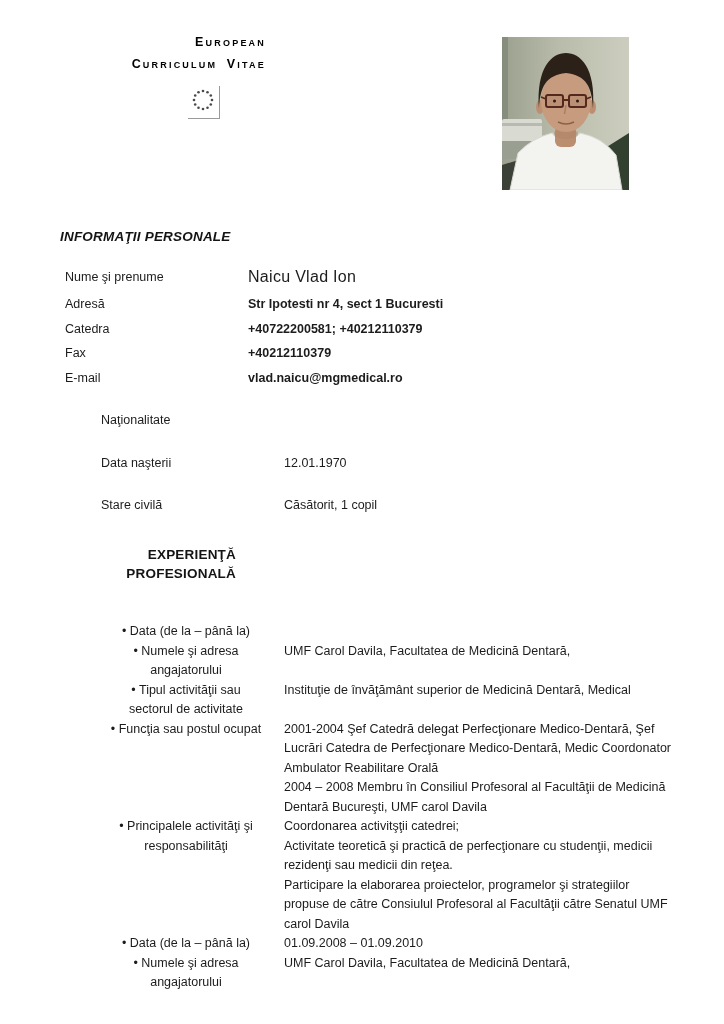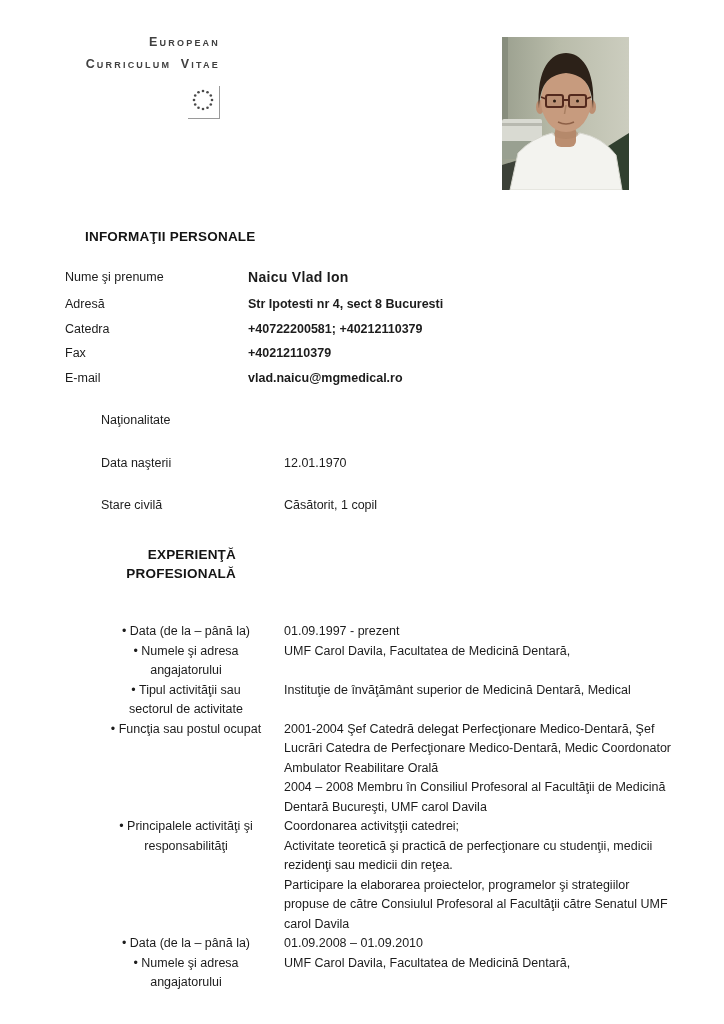--- a/index.html
+++ b/index.html
@@ -12,21 +12,22 @@
     overflow:hidden;
   }
 
   
   .header-title {
     position:absolute; top:31px; left:0; width:220px;
     text-align:right;
     font-weight:bold; font-size:12.5px; line-height:22px;
     letter-spacing:2.2px; word-spacing:4px;
     font-variant:small-caps;
-    color:#404040;
+    color:#000000;
+    padding-left:46px;
   }
   .emblem {
     position:absolute; top:86px; left:188px;
     width:31px; height:32px;
     background:#ffffff;
     border-right:1.5px solid #9a9a9a;
     border-bottom:1.5px solid #9a9a9a;
   }
   .photo {
     position:absolute; top:37px; left:502px;
@@ -34,37 +35,37 @@
   }
   .photo svg { display:block; }
 
   
   .content { position:absolute; top:228px; left:0; width:724px; }
 
   .sec-heading {
     font-weight:bold; font-size:13.5px; line-height:17px;
     letter-spacing:0.2px; color:#141414;
   }
-  .info-heading { padding-left:85px; margin:0 0 22px 0; }
+  .info-heading { padding-left:60px; margin:0 0 22px 0;font-style:italic; }
 
   .row { display:grid; grid-template-columns:245px auto; }
   .lbl, .val { white-space:pre-line; }
   .lbl {
     box-sizing:border-box; font-size:12.5px;
     padding:0 25px 0 65px; text-align:left;
   }
   .val {
     box-sizing:border-box; font-size:12.5px;
     padding:0 44px 0 3px; text-align:left;
   }
 
   
   .prow { line-height:17px; }
   .prow-name { line-height:20px; margin-bottom:9px; }
-  .prow-name .val { font-size:14px; font-weight:bold; letter-spacing:0.3px; }
+  .prow-name .val { font-size:16px; font-weight:normal; letter-spacing:0.3px; }
   .prow-contact { margin-bottom:7.5px; }
   .prow-contact .val { font-weight:bold; }
   .prow-detail { margin-top:25.5px;padding-left:36px; }
 
   
   .exp-heading {
     box-sizing:border-box; width:245px;
     padding-right:25px; text-align:right;
     white-space:pre-line; line-height:19px;
     margin:31px 0 0 16px;
@@ -147,21 +148,21 @@
 
     <div class="sec-heading info-heading">INFORMAŢII PERSONALE</div>
 
     <div class="row prow prow-name">
       <div class="lbl">Nume şi prenume</div>
       <div class="val">Naicu Vlad Ion</div>
     </div>
 
     <div class="row prow prow-contact">
       <div class="lbl">Adresă</div>
-      <div class="val">Str Ipotesti nr 4, sect 8 Bucuresti</div>
+      <div class="val">Str Ipotesti nr 4, sect 1 Bucuresti</div>
     </div>
     <div class="row prow prow-contact">
       <div class="lbl">Catedra</div>
       <div class="val">+40722200581; +40212110379</div>
     </div>
     <div class="row prow prow-contact">
       <div class="lbl">Fax</div>
       <div class="val">+40212110379</div>
     </div>
     <div class="row prow prow-contact">
@@ -181,21 +182,20 @@
       <div class="val">Căsătorit, 1 copil</div>
     </div>
 
     <div class="sec-heading exp-heading">EXPERIENŢĂ
 PROFESIONALĂ</div>
 
     <div class="exp-rows">
 
       <div class="row erow">
         <div class="lbl">• Data (de la – până la)</div>
-        <div class="val">01.09.1997 - prezent</div>
       </div>
 
       <div class="row erow">
         <div class="lbl">• Numele şi adresa
 angajatorului</div>
         <div class="val">UMF Carol Davila, Facultatea de Medicină Dentară,</div>
       </div>
 
       <div class="row erow">
         <div class="lbl">• Tipul activităţii sau

